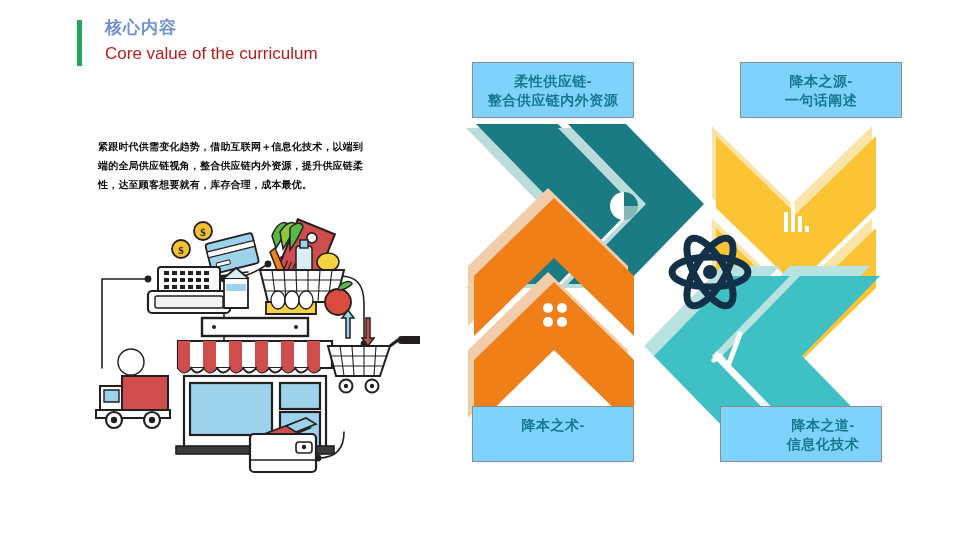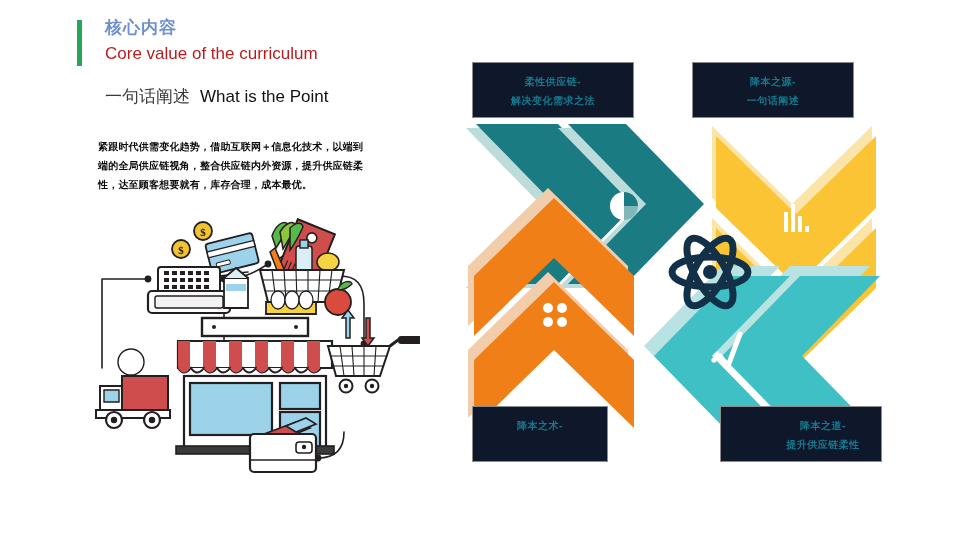--- a/index.html
+++ b/index.html
@@ -29,45 +29,42 @@
   .illus svg{display:block;}
 
   
   .diagram{position:absolute;left:420px;top:0px;width:540px;height:540px;}
   .diagram svg{display:block;}
 
   .lbl{
     position:absolute;
     box-sizing:border-box;
     border:1.5px solid #8c8c8c;
-    background:#0f172a;
+    background:#7dd3fc;
     color:#17798f;
-    font-size:10px;font-weight:bold;
+    font-size:14px;font-weight:bold;
     text-align:center;
     line-height:19px;
     padding-top:9px;
     letter-spacing:0.5px;
   }
   .lbl span{display:block;}
   .lbl-tl{left:452px;top:62px;width:162px;height:56px;}
-  .lbl-tr{left:672px;top:62px;width:162px;height:56px;}
-  .lbl-bl{left:452px;top:406px;width:136px;height:56px;}
+  .lbl-tr{left:720px;top:62px;width:162px;height:56px;}
+  .lbl-bl{left:452px;top:406px;width:162px;height:56px;}
   .lbl-br{left:700px;top:406px;width:162px;height:56px;padding-left:44px;}
 </style>
 </head>
 <body>
 
 <div class="slide">
 
   <div class="accent-bar"></div>
   <div class="hdr-cn">核心内容</div>
   <div class="hdr-en">Core value of the curriculum</div>
-  <div class="subhead">
-    <span class="cn">一句话阐述</span><span class="en">What is the Point</span>
-  </div>
   <div class="para">紧跟时代供需变化趋势，借助互联网＋信息化技术，以端到端的全局供应链视角，整合供应链内外资源，提升供应链柔性，达至顾客想要就有，库存合理，成本最优。</div>
 
   <div class="illus">
   <svg width="330" height="275" viewBox="0 0 330 275" xmlns="http://www.w3.org/2000/svg">
     <g fill="none" stroke="#231f20" stroke-width="1.6" stroke-linecap="round" stroke-linejoin="round">
 
       <path d="M178 46 C160 58 150 60 135 61"></path>
       <circle cx="178" cy="46" r="2.6" fill="#231f20"></circle>
       <circle cx="134" cy="61" r="2.6" fill="#231f20"></circle>
 
@@ -324,27 +321,27 @@
       <ellipse cx="40" cy="40" rx="38" ry="15"></ellipse>
       <ellipse cx="40" cy="40" rx="38" ry="15" transform="rotate(60 40 40)"></ellipse>
       <ellipse cx="40" cy="40" rx="38" ry="15" transform="rotate(120 40 40)"></ellipse>
       <circle cx="40" cy="40" r="7" fill="#123047" stroke="none"></circle>
     </g>
   </svg>
   </div>
 
   <div class="lbl lbl-tl">
     <span>柔性供应链-</span>
-    <span>解决变化需求之法</span>
+    <span>整合供应链内外资源</span>
   </div>
   <div class="lbl lbl-tr">
     <span>降本之源-</span>
     <span>一句话阐述</span>
   </div>
   <div class="lbl lbl-bl">
     <span>降本之术-</span>
   </div>
   <div class="lbl lbl-br">
     <span>降本之道-</span>
-    <span>提升供应链柔性</span>
+    <span>信息化技术</span>
   </div>
 
 </div>
 
 </body></html>

